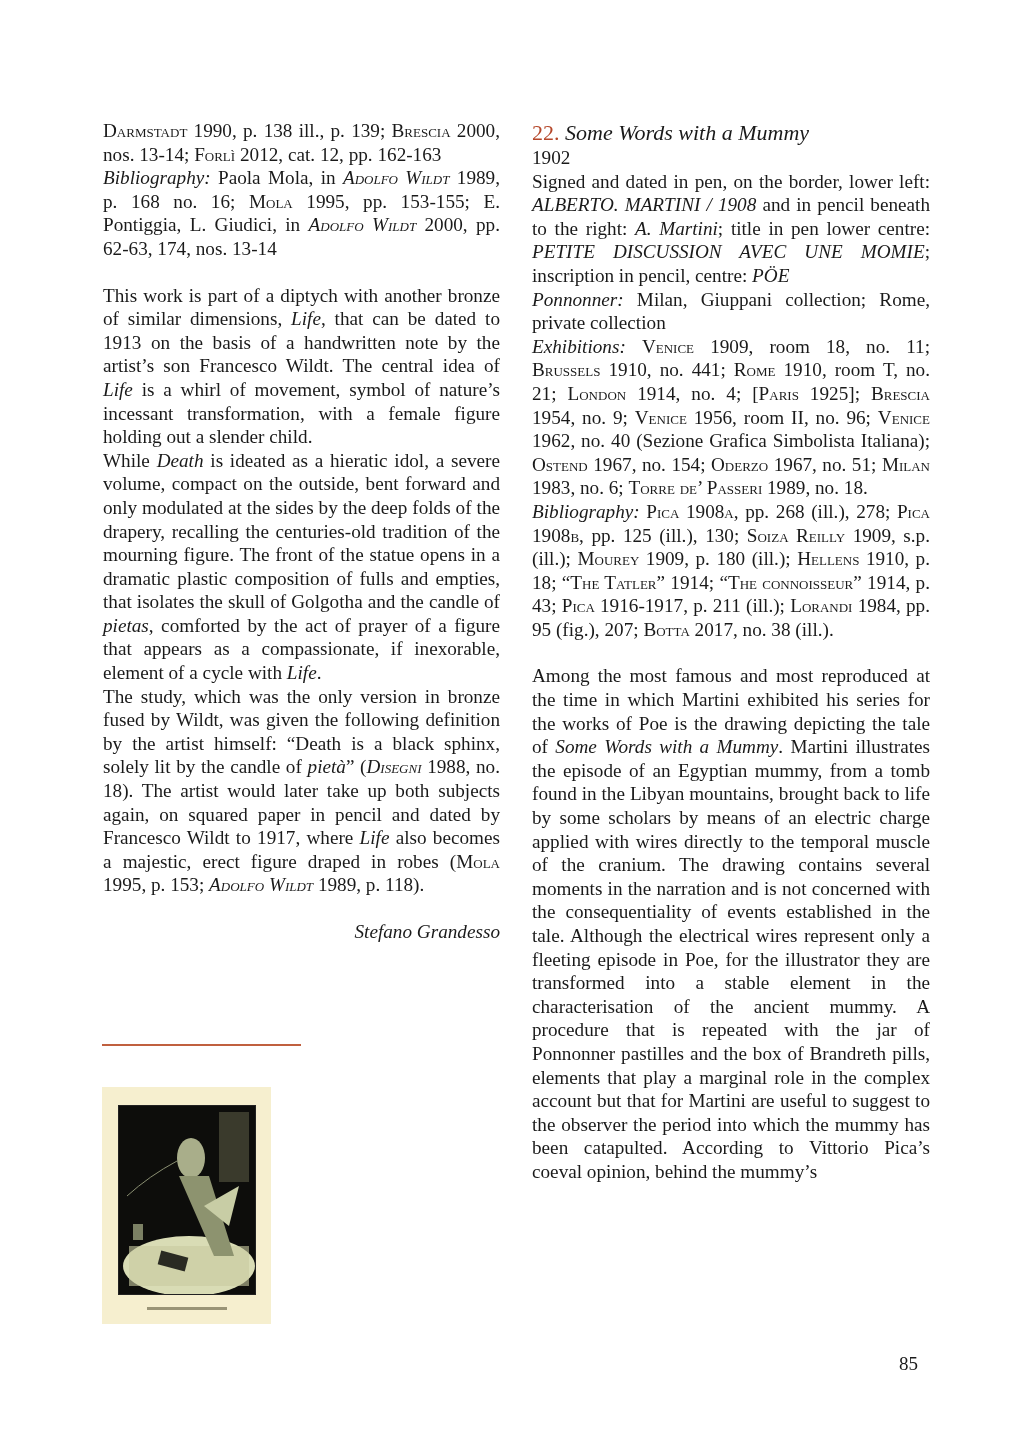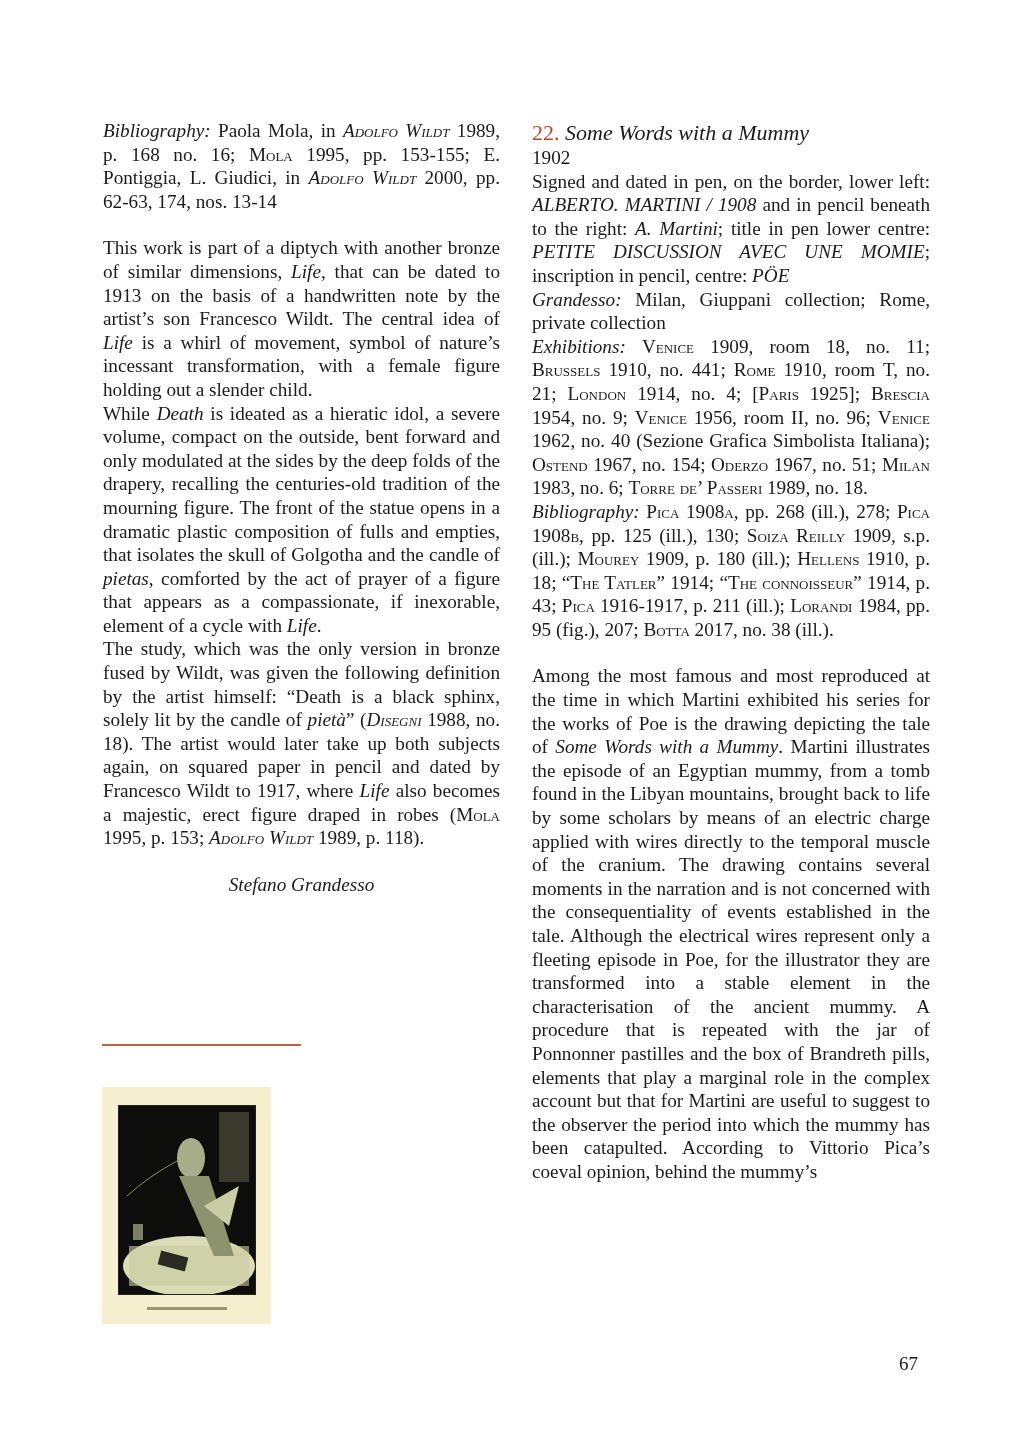--- a/index.html
+++ b/index.html
@@ -6,31 +6,32 @@
   body { width: 1024px; height: 1445px; position: relative; overflow: hidden;
          font-family: "Liberation Serif", "DejaVu Serif", serif; color: #1a1a1a; }
   .col { position: absolute; font-size: 19.2px; line-height: 23.6px; text-align: justify; }
   .left { left: 103px; top: 119px; width: 397px; }
   .right { left: 532px; top: 119px; width: 398px; }
   .p { margin: 0; }
   .gap { height: 23px; }
   i, .it { font-style: italic; }
   .num { color: #b5472a; }
   .title { font-size: 22px; line-height: 27px; margin: 0; }
-  .sig { text-align: center; font-style: italic; margin-top: 23px; }
+  .sig { text-align: right; font-style: italic; margin-top: 23px; }
   .rule { position: absolute; left: 102px; top: 1044px; width: 199px; height: 2px; background: #c0603f; }
   .figure { position: absolute; left: 102px; top: 1087px; width: 169px; height: 237px; background: #f6efcf; }
   .figure .frame { position: absolute; left: 16px; top: 18px; width: 136px; height: 188px; background: #0d0d0b; border: 1px solid #222; }
   .figure .caption-strip { position: absolute; left: 45px; top: 220px; width: 80px; height: 3px; background: #9a9476; }
   .pagenum { position: absolute; left: 899px; top: 1353px; font-size: 19px; }
 </style>
 </head>
 <body>
 
 <div class="col left">
+  <p class="p"><span style="font-variant: small-caps;">Darmstadt</span><span> 1990, p. 138 ill., p. 139; </span><span style="font-variant: small-caps;">Brescia</span><span> 2000, nos. 13-14; </span><span style="font-variant: small-caps;">Forlì</span><span> 2012, cat. 12, pp. 162-163</span></p>
   <p class="p"><span style="font-style: italic;">Bibliography:</span><span> Paola Mola, in </span><span style="font-style: italic; font-variant: small-caps;">Adolfo Wildt</span><span> 1989, p. 168 no. 16; </span><span style="font-variant: small-caps;">Mola</span><span> 1995, pp. 153-155; E. Pontiggia, L. Giudici, in </span><span style="font-style: italic; font-variant: small-caps;">Adolfo Wildt</span><span> 2000, pp. 62-63, 174, nos. 13-14</span></p>
   <div class="gap"></div>
   <p class="p"><span>This work is part of a diptych with another bronze of similar dimensions, </span><span style="font-style: italic;">Life</span><span>, that can be dated to 1913 on the basis of a handwritten note by the artist’s son Francesco Wildt. The central idea of </span><span style="font-style: italic;">Life</span><span> is a whirl of movement, symbol of nature’s incessant transformation, with a female figure holding out a slender child.</span></p>
   <p class="p"><span>While </span><span style="font-style: italic;">Death</span><span> is ideated as a hieratic idol, a severe volume, compact on the outside, bent forward and only modulated at the sides by the deep folds of the drapery, recalling the centuries-old tradition of the mourning figure. The front of the statue opens in a dramatic plastic composition of fulls and empties, that isolates the skull of Golgotha and the candle of </span><span style="font-style: italic;">pietas</span><span>, comforted by the act of prayer of a figure that appears as a compassionate, if inexorable, element of a cycle with </span><span style="font-style: italic;">Life</span><span>.</span></p>
   <p class="p"><span>The study, which was the only version in bronze fused by Wildt, was given the following definition by the artist himself: “Death is a black sphinx, solely lit by the candle of </span><span style="font-style: italic;">pietà</span><span>” (</span><span style="font-style: italic; font-variant: small-caps;">Disegni</span><span> 1988, no. 18). The artist would later take up both subjects again, on squared paper in pencil and dated by Francesco Wildt to 1917, where </span><span style="font-style: italic;">Life</span><span> also becomes a majestic, erect figure draped in robes (</span><span style="font-variant: small-caps;">Mola</span><span> 1995, p. 153; </span><span style="font-style: italic; font-variant: small-caps;">Adolfo Wildt</span><span> 1989, p. 118).</span></p>
   <p class="p sig">Stefano Grandesso</p>
 </div>
 
 <div class="rule"></div>
 
@@ -52,20 +53,20 @@
   <div class="caption-strip"></div>
 </div>
 
 <div class="col right">
   <p class="title">
     <span class="num">22.</span>
     <span class="it">Some Words with a Mummy</span>
   </p>
   <p class="p">1902</p>
   <p class="p"><span>Signed and dated in pen, on the border, lower left: </span><span style="font-style: italic;">ALBERTO. MARTINI / 1908</span><span> and in pencil beneath to the right: </span><span style="font-style: italic;">A. Martini</span><span>; title in pen lower centre: </span><span style="font-style: italic;">PETITE DISCUSSION AVEC UNE MOMIE</span><span>; inscription in pencil, centre: </span><span style="font-style: italic;">PÖE</span></p>
-  <p class="p"><span style="font-style: italic;">Grandesso:</span><span> Milan, Giuppani collection; Rome, private collection</span></p>
+  <p class="p"><span style="font-style: italic;">Ponnonner:</span><span> Milan, Giuppani collection; Rome, private collection</span></p>
   <p class="p"><span style="font-style: italic;">Exhibitions:</span><span> </span><span style="font-variant: small-caps;">Venice 1909</span><span>, room 18, no. 11; </span><span style="font-variant: small-caps;">Brussels 1910</span><span>, no. 441; </span><span style="font-variant: small-caps;">Rome 1910</span><span>, room T, no. 21; </span><span style="font-variant: small-caps;">London 1914</span><span>, no. 4; [</span><span style="font-variant: small-caps;">Paris 1925</span><span>]; </span><span style="font-variant: small-caps;">Brescia 1954</span><span>, no. 9; </span><span style="font-variant: small-caps;">Venice 1956</span><span>, room II, no. 96; </span><span style="font-variant: small-caps;">Venice 1962</span><span>, no. 40 (Sezione Grafica Simbolista Italiana); </span><span style="font-variant: small-caps;">Ostend 1967</span><span>, no. 154; </span><span style="font-variant: small-caps;">Oderzo 1967</span><span>, no. 51; </span><span style="font-variant: small-caps;">Milan 1983</span><span>, no. 6; </span><span style="font-variant: small-caps;">Torre de’ Passeri 1989</span><span>, no. 18.</span></p>
   <p class="p"><span style="font-style: italic;">Bibliography:</span><span> </span><span style="font-variant: small-caps;">Pica 1908a</span><span>, pp. 268 (ill.), 278; </span><span style="font-variant: small-caps;">Pica 1908b</span><span>, pp. 125 (ill.), 130; </span><span style="font-variant: small-caps;">Soiza Reilly 1909</span><span>, s.p. (ill.); </span><span style="font-variant: small-caps;">Mourey 1909</span><span>, p. 180 (ill.); </span><span style="font-variant: small-caps;">Hellens 1910</span><span>, p. 18; </span><span style="font-variant: small-caps;">“The Tatler” 1914</span><span>; </span><span style="font-variant: small-caps;">“The connoisseur” 1914</span><span>, p. 43; </span><span style="font-variant: small-caps;">Pica 1916-1917</span><span>, p. 211 (ill.); </span><span style="font-variant: small-caps;">Lorandi 1984</span><span>, pp. 95 (fig.), 207; </span><span style="font-variant: small-caps;">Botta 2017</span><span>, no. 38 (ill.).</span></p>
   <div class="gap"></div>
   <p class="p"><span>Among the most famous and most reproduced at the time in which Martini exhibited his series for the works of Poe is the drawing depicting the tale of </span><span style="font-style: italic;">Some Words with a Mummy</span><span>. Martini illustrates the episode of an Egyptian mummy, from a tomb found in the Libyan mountains, brought back to life by some scholars by means of an electric charge applied with wires directly to the temporal muscle of the cranium. The drawing contains several moments in the narration and is not concerned with the consequentiality of events established in the tale. Although the electrical wires represent only a fleeting episode in Poe, for the illustrator they are transformed into a stable element in the characterisation of the ancient mummy. A procedure that is repeated with the jar of Ponnonner pastilles and the box of Brandreth pills, elements that play a marginal role in the complex account but that for Martini are useful to suggest to the observer the period into which the mummy has been catapulted. According to Vittorio Pica’s coeval opinion, behind the mummy’s</span></p>
 </div>
 
-<div class="pagenum">67</div>
+<div class="pagenum">85</div>
 
 </body></html>

